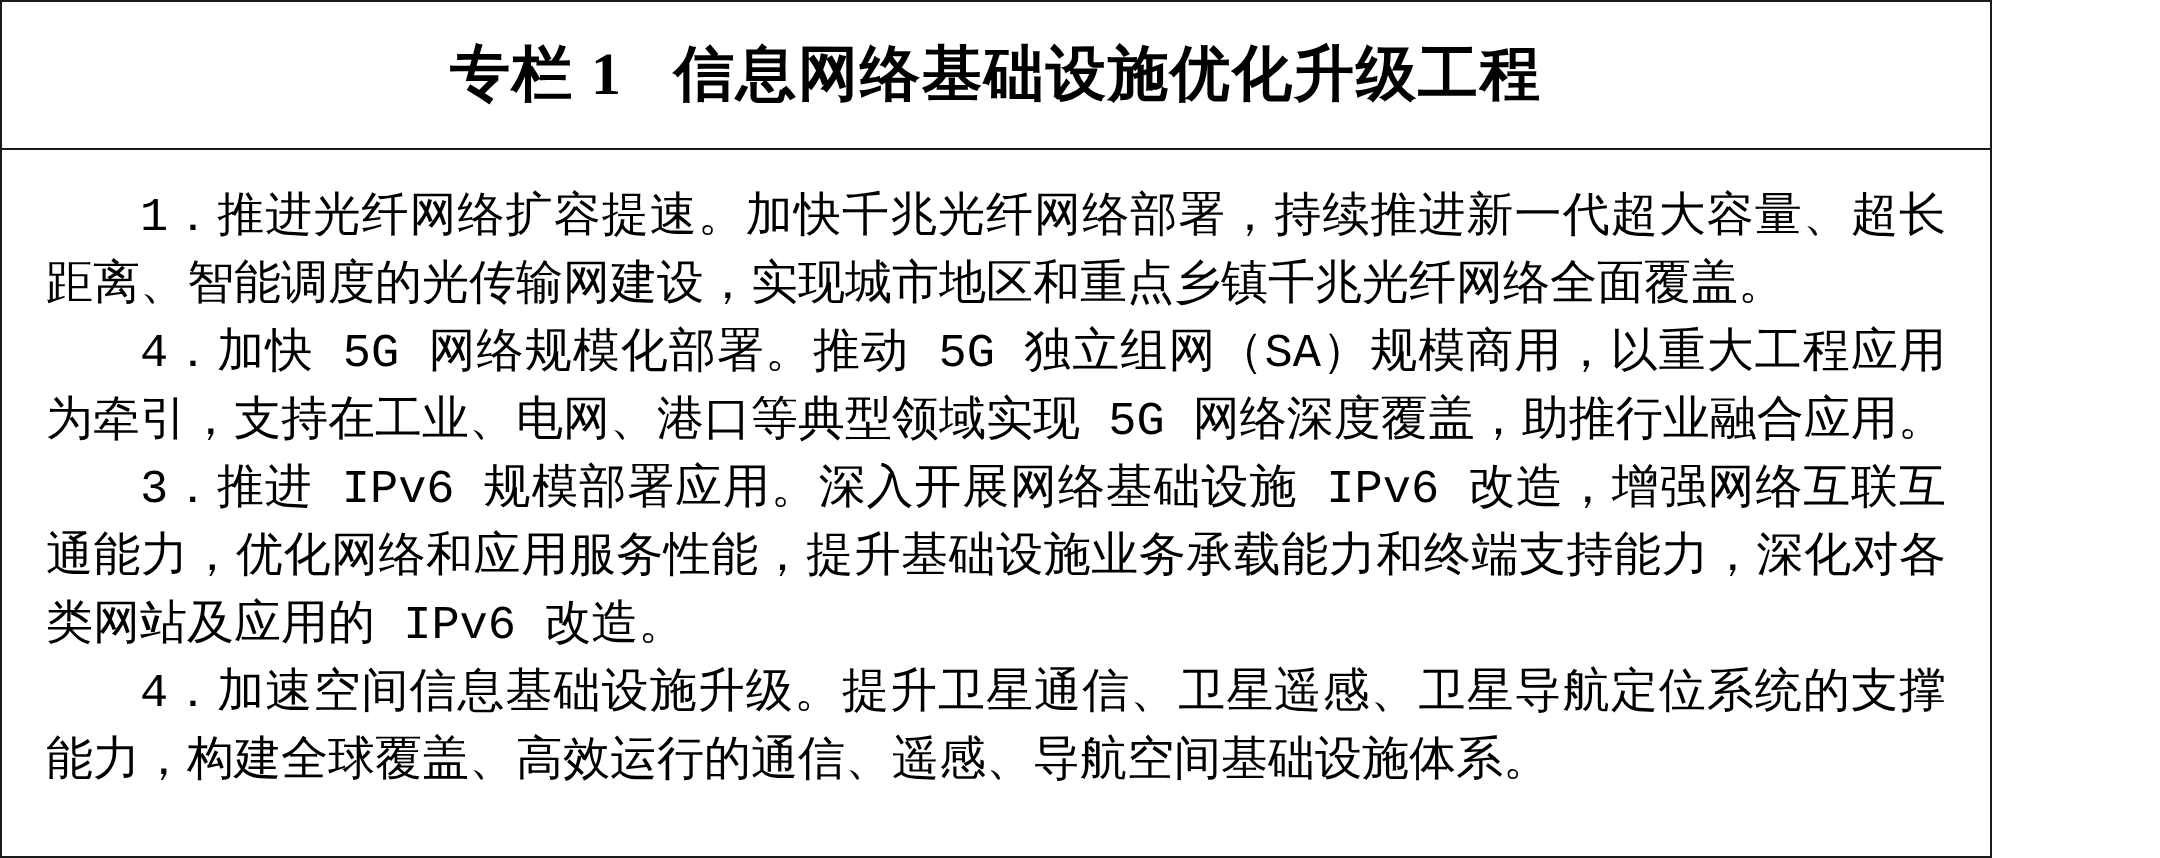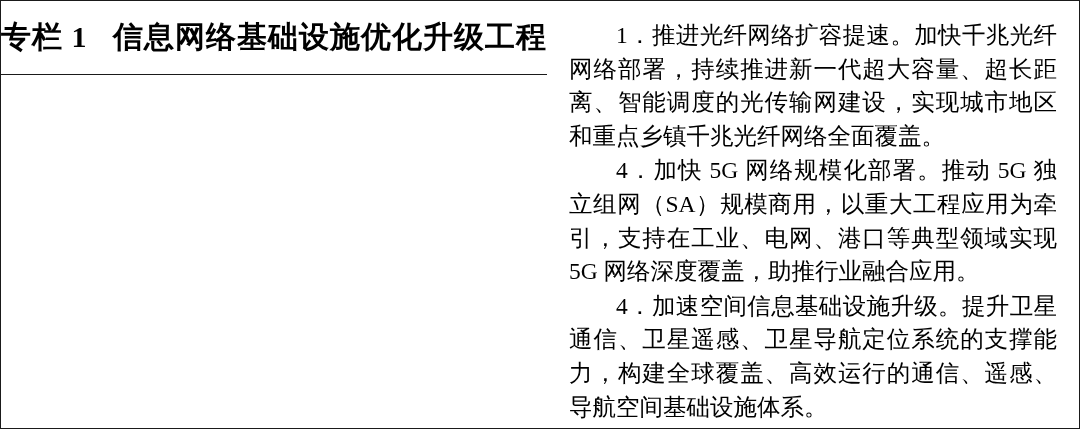--- a/index.html
+++ b/index.html
@@ -9,25 +9,25 @@
   }
   body {
     width: 1080px;
     height: 429px;
     font-family: "Liberation Serif", "DejaVu Serif", serif;
     color: #000000;
     overflow: hidden;
   }
   .box {
     box-sizing: border-box;
-    width: 1080px;
+    width: 996px;
     height: 429px;
     border: 1px solid #1a1a1a;
     display: flex;
-    flex-direction: row;
+    flex-direction: column;
   }
   .title-bar {
     box-sizing: border-box;
     height: 74px;
     border-bottom: 1px solid #1a1a1a;
     display: flex;
     align-items: center;
     justify-content: center;
   }
   .title-text {
@@ -42,28 +42,29 @@
     flex: 1 1 auto;
     padding: 18px 22px 10px 22px;
   }
   .para {
     font-size: 23.5px;
     line-height: 1.43;
     text-indent: 2em;
     text-align: justify;
     text-justify: inter-ideograph;
     margin: 0 0 1px 0;
-    font-family: Liberation Serif, serif;
+    font-family: Liberation Mono, monospace;
   }
 </style>
 </head>
 <body>
 
 <div class="box">
   <div class="title-bar">
     <div class="title-text">专栏 1   信息网络基础设施优化升级工程</div>
   </div>
   <div class="body-area">
     <p class="para">1．推进光纤网络扩容提速。加快千兆光纤网络部署，持续推进新一代超大容量、超长距离、智能调度的光传输网建设，实现城市地区和重点乡镇千兆光纤网络全面覆盖。</p>
     <p class="para">4．加快 5G 网络规模化部署。推动 5G 独立组网（SA）规模商用，以重大工程应用为牵引，支持在工业、电网、港口等典型领域实现 5G 网络深度覆盖，助推行业融合应用。</p>
+    <p class="para">3．推进 IPv6 规模部署应用。深入开展网络基础设施 IPv6 改造，增强网络互联互通能力，优化网络和应用服务性能，提升基础设施业务承载能力和终端支持能力，深化对各类网站及应用的 IPv6 改造。</p>
     <p class="para">4．加速空间信息基础设施升级。提升卫星通信、卫星遥感、卫星导航定位系统的支撑能力，构建全球覆盖、高效运行的通信、遥感、导航空间基础设施体系。</p>
   </div>
 </div>
 
 </body></html>

